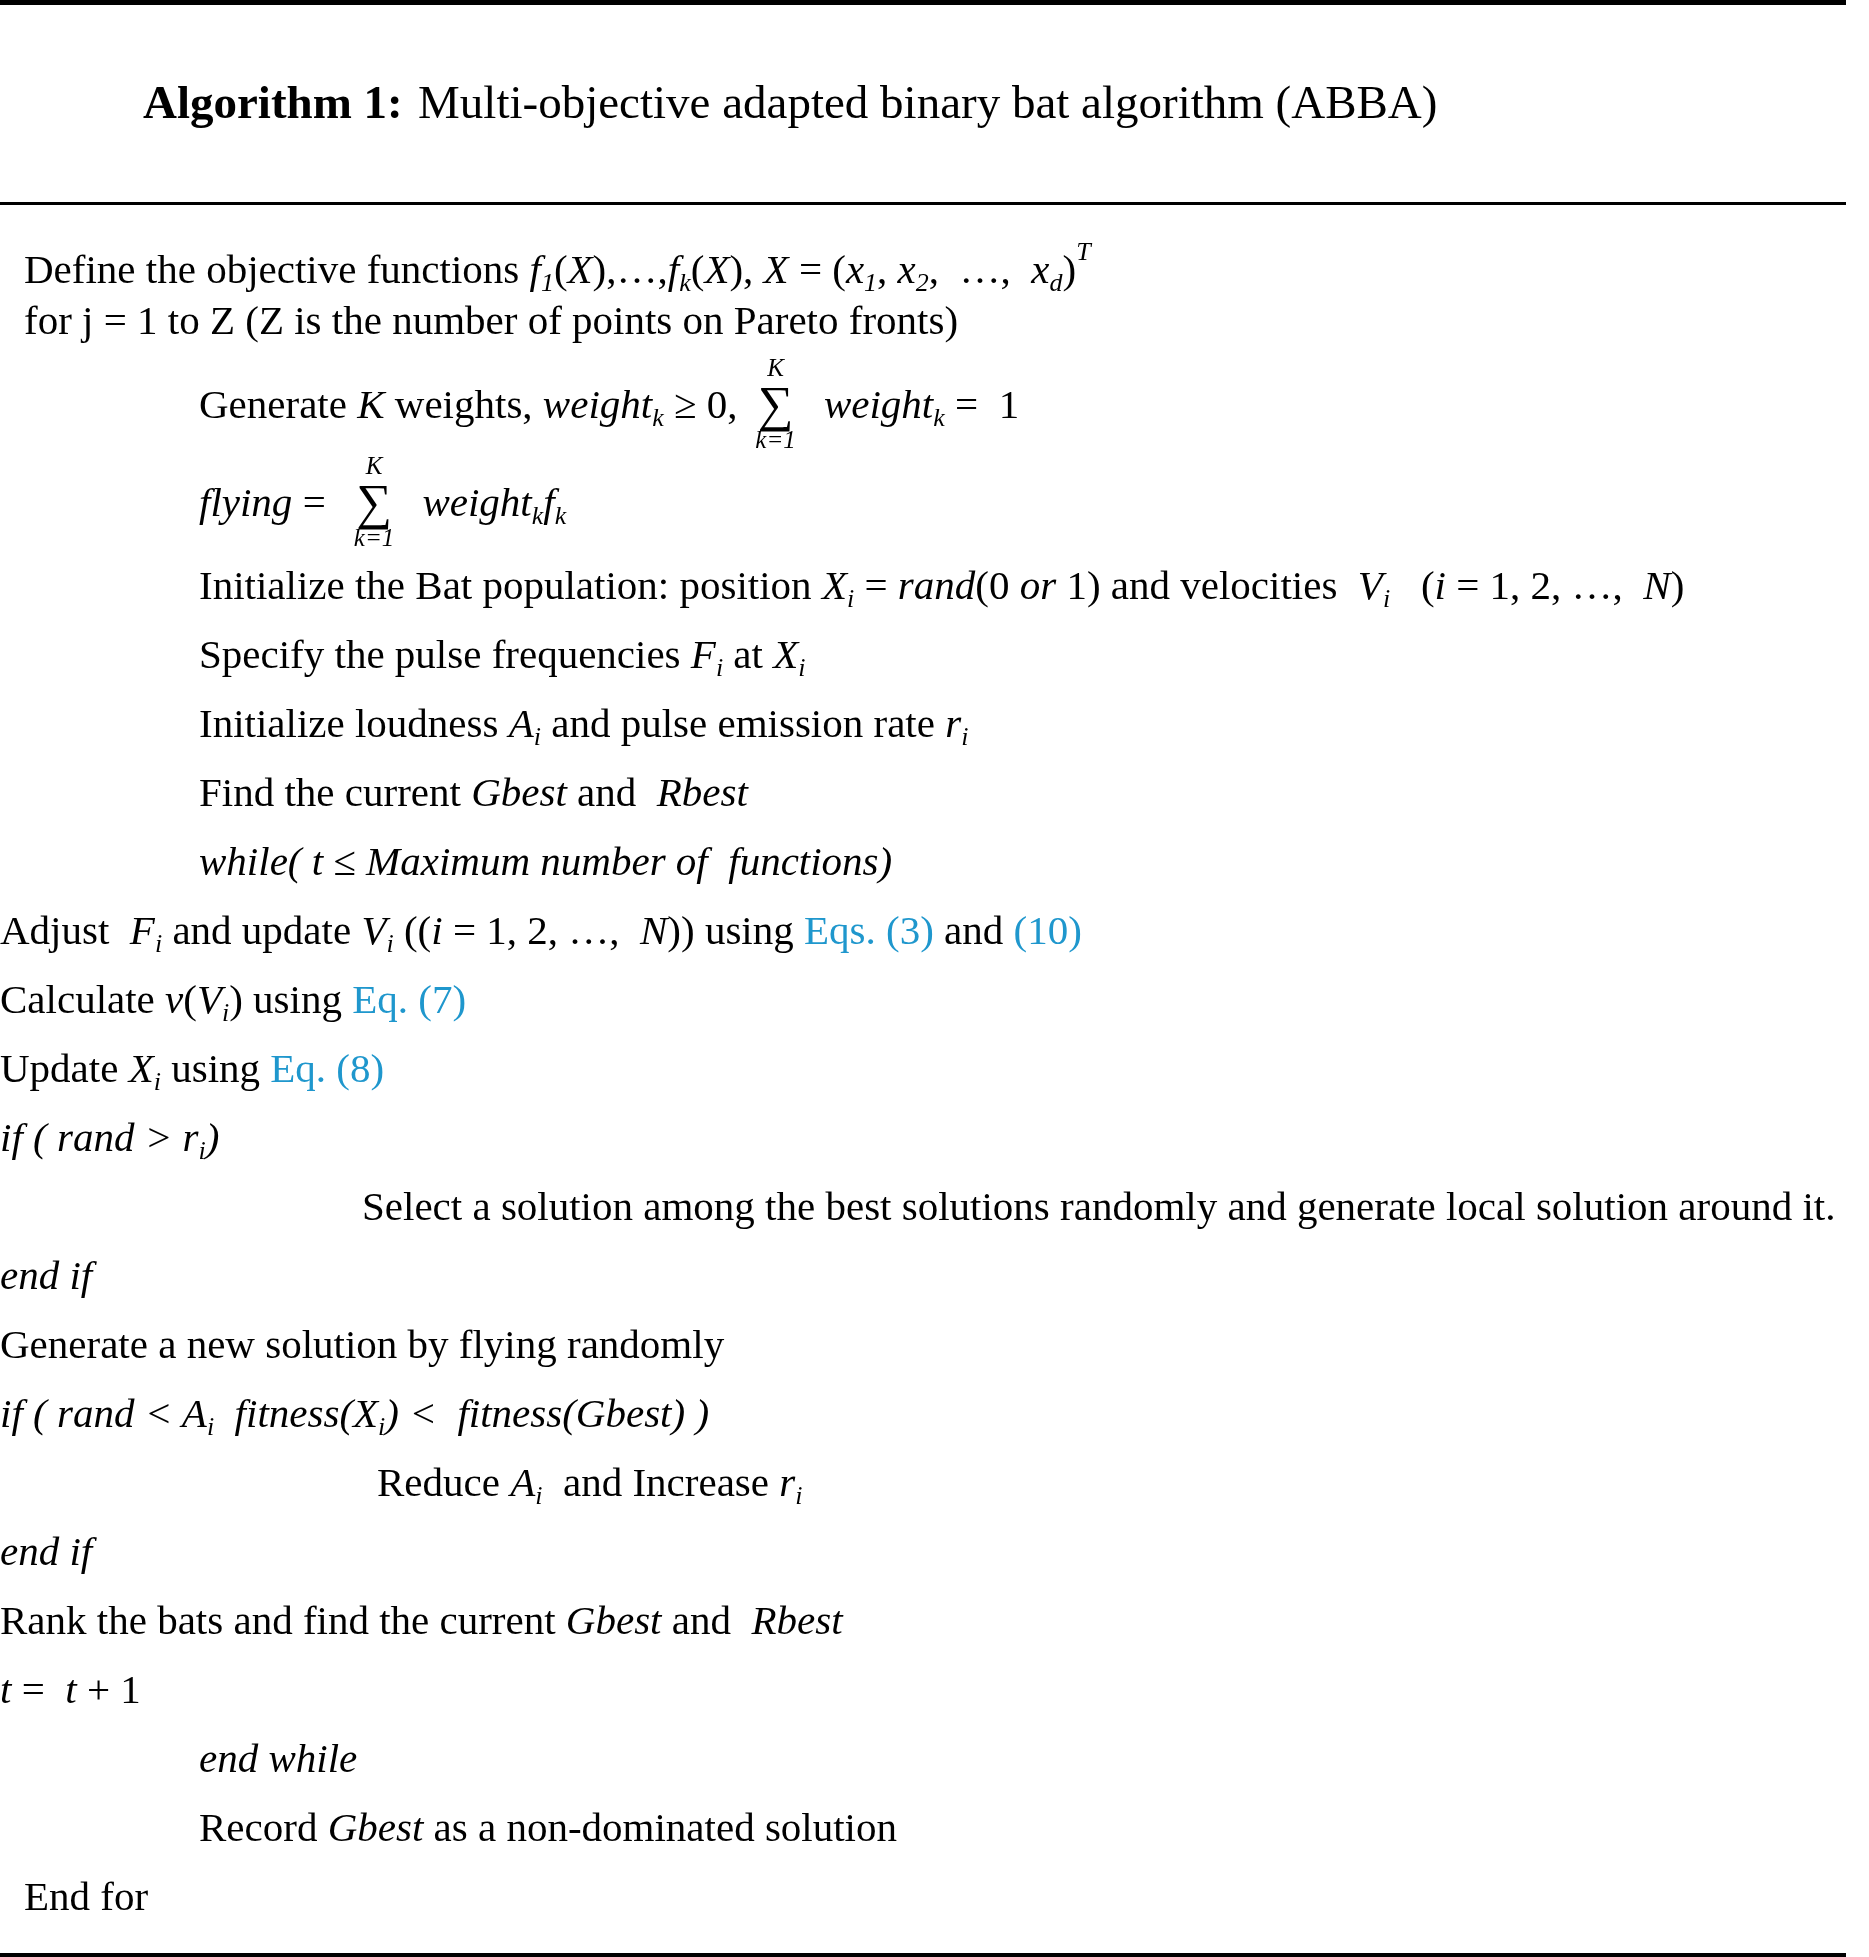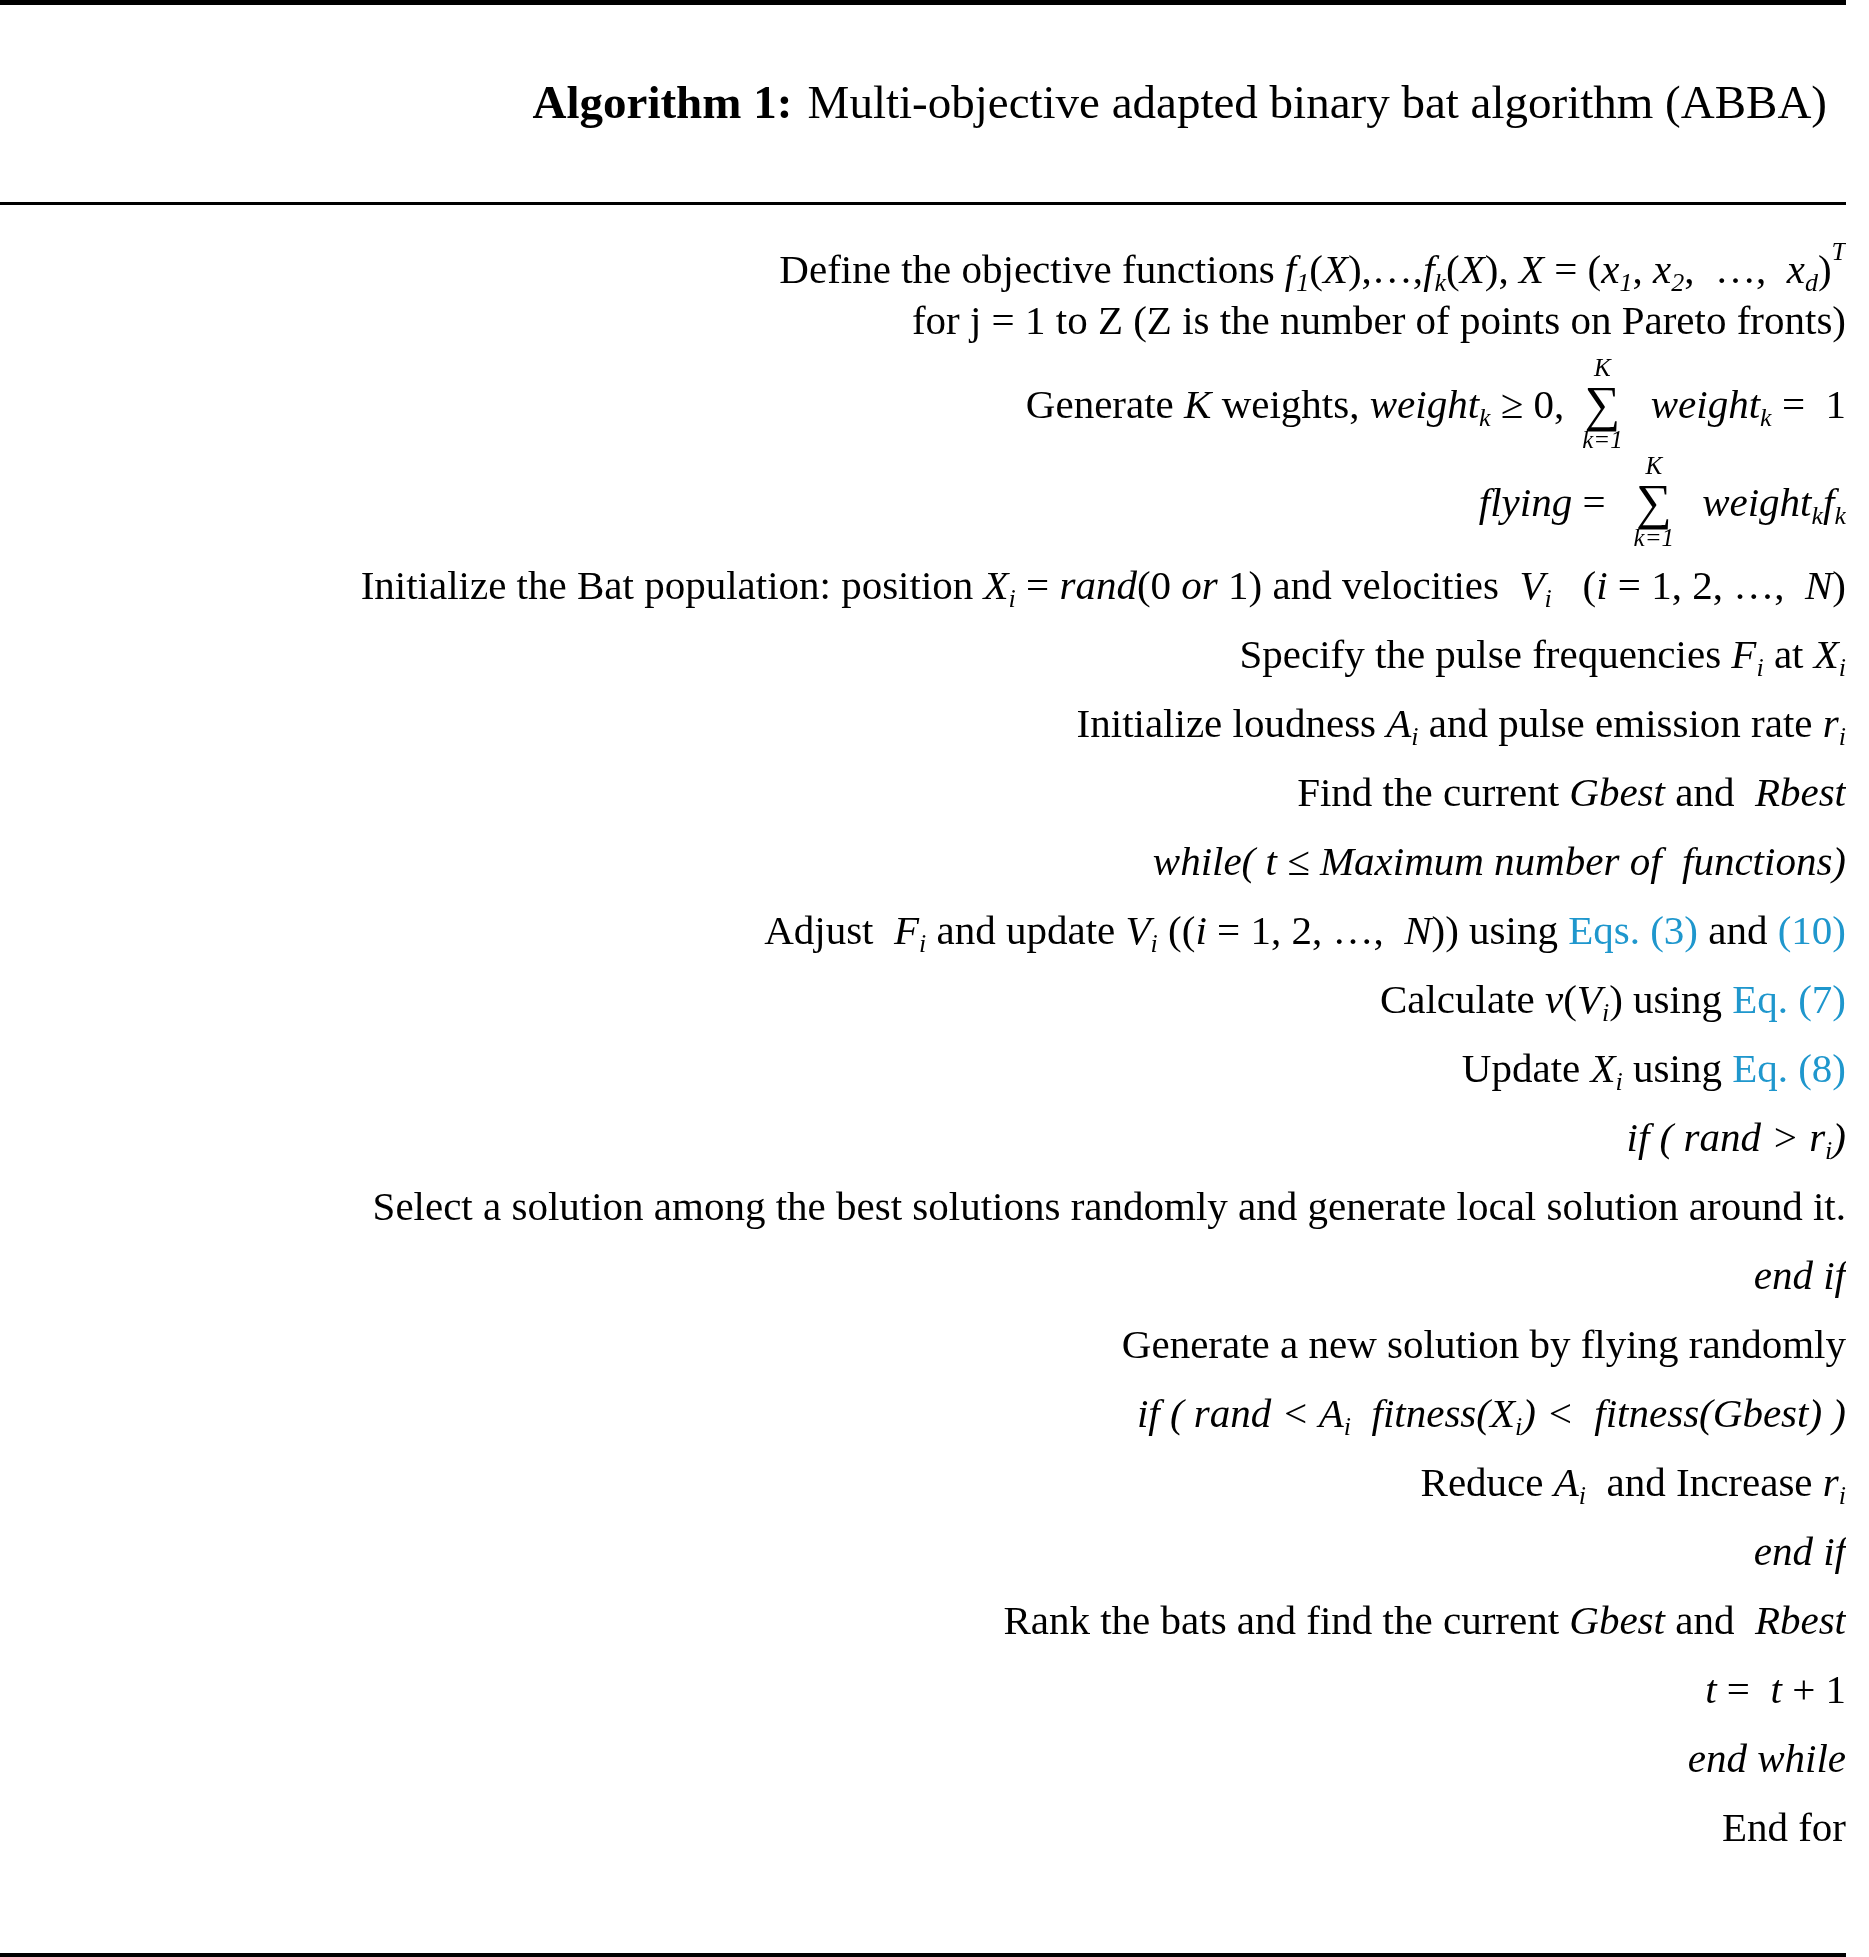--- a/index.html
+++ b/index.html
@@ -4,21 +4,20 @@
 <style>
   html, body { margin: 0; padding: 0; background: #ffffff; }
   .page {
     position: relative;
     width: 1846px;
     height: 1958px;
     background: #ffffff;
     overflow: hidden;
     color: #000000;
     font-family: "Liberation Serif", "DejaVu Serif", serif;
-    text-align: right;
   }
   .rule-top    { position: absolute; top: 0; left: 0; right: 0; height: 4.8px; background: #000; }
   .rule-bottom { position: absolute; bottom: 0; left: 0; right: 0; height: 4.8px; background: #000; }
 
   .header {
     margin-top: 4.8px;
     padding: 15.3px 19px 17px 96px;
     border-bottom: 3.8px solid #000;
     font-size: 47px;
     line-height: 55px;
@@ -89,18 +88,19 @@
       <div class="line ind2"><span class="fitwrap"><span class="it">if ( rand &gt; </span><span class="it">r</span><span class="it sb">i</span><span class="it">)</span></span></div>
       <div class="line ind2s"><span class="fitwrap"><span>Select a solution among the best solutions randomly and generate local solution around it.</span></span></div>
       <div class="line ind2"><span class="fitwrap"><span class="it">end if</span></span></div>
       <div class="line ind2"><span class="fitwrap"><span>Generate a new solution by flying randomly</span></span></div>
       <div class="line ind2"><span class="fitwrap"><span class="it">if ( rand &lt; </span><span class="it">A</span><span class="it sb">i</span><span class="it">  fitness(</span><span class="it">X</span><span class="it sb">i</span><span class="it">) &lt;  fitness(</span><span class="it">Gbest</span><span class="it">) )</span></span></div>
       <div class="line ind3"><span class="fitwrap"><span>Reduce </span><span class="it">A</span><span class="it sb">i</span><span>  and Increase </span><span class="it">r</span><span class="it sb">i</span></span></div>
       <div class="line ind2"><span class="fitwrap"><span class="it">end if</span></span></div>
       <div class="line ind2"><span class="fitwrap"><span>Rank the bats and find the current </span><span class="it">Gbest</span><span> and  </span><span class="it">Rbest</span></span></div>
       <div class="line ind2"><span class="fitwrap"><span class="it">t</span><span> =  </span><span class="it">t</span><span> + 1</span></span></div>
       <div class="line ind1"><span class="fitwrap"><span class="it">end while</span></span></div>
+      <div class="line ind1"><span class="fitwrap"><span>Record </span><span class="it">Gbest</span><span> as a non-dominated solution</span></span></div>
       <div class="line ind0"><span class="fitwrap"><span>End for</span></span></div>
     </div>
 
   <div class="rule-bottom"></div>
 </div>
 
 
 </body></html>

